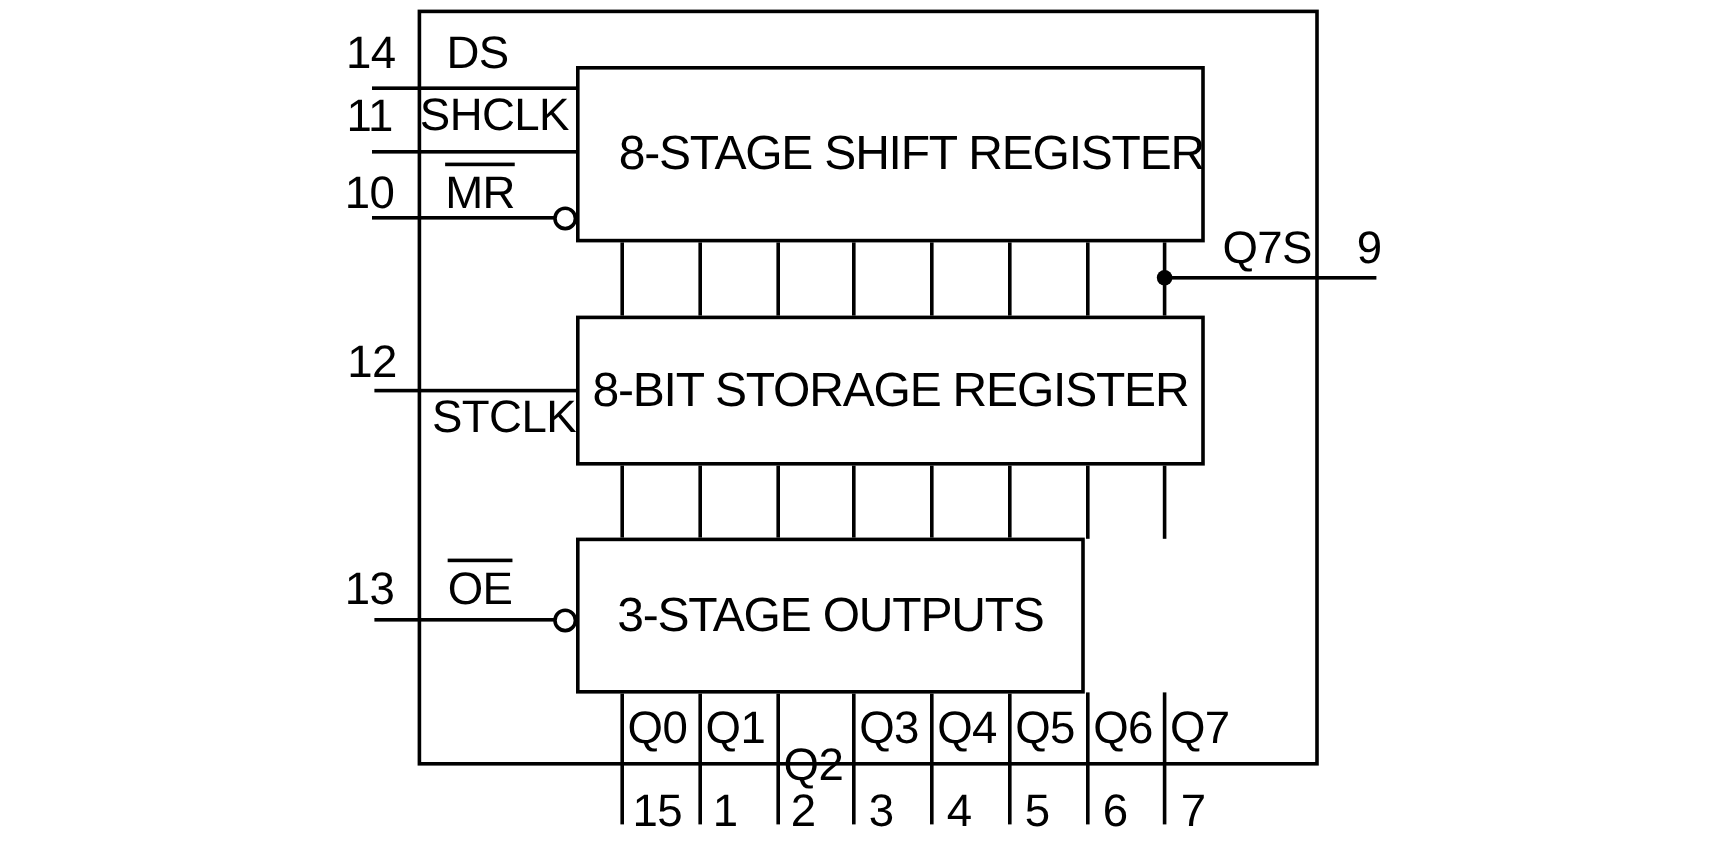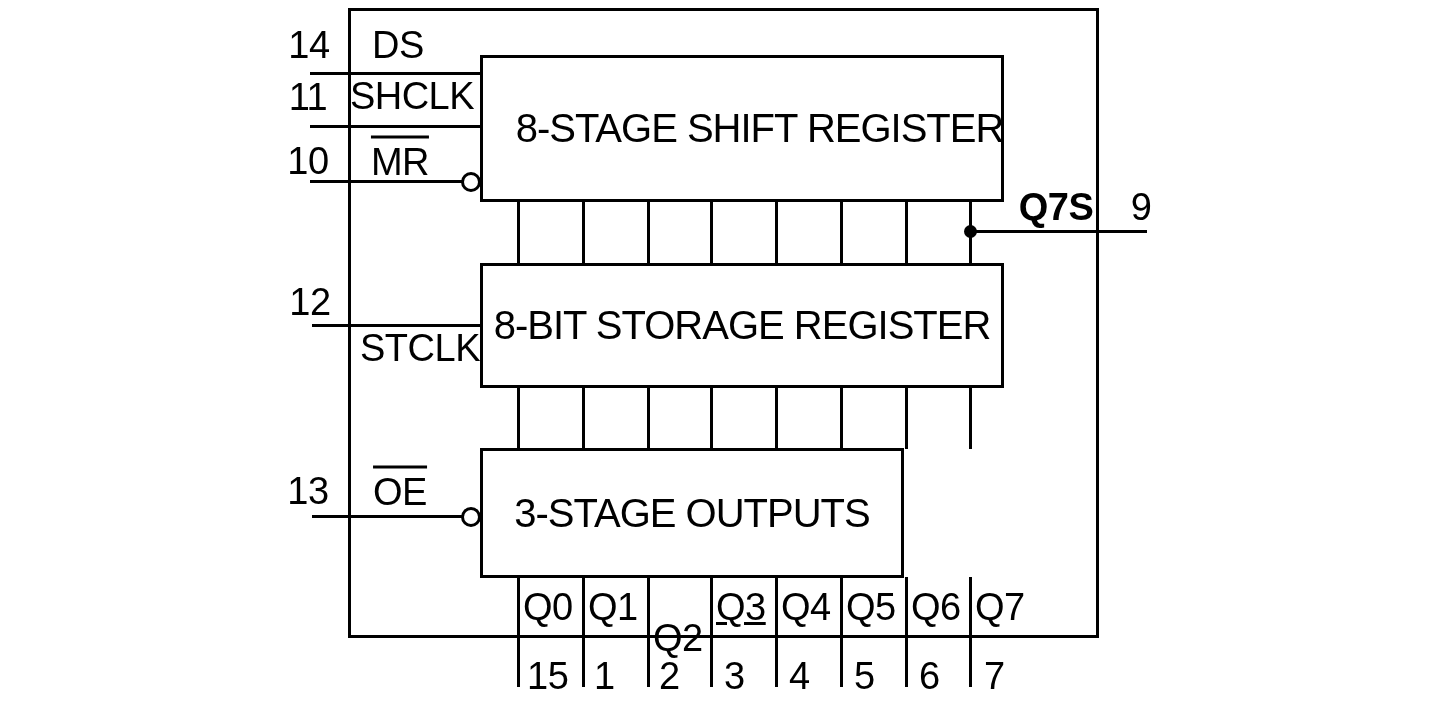--- a/index.html
+++ b/index.html
@@ -86,27 +86,27 @@
   <div class="lbl" style="left:398px;top:45px;">DS</div>
   <div class="lbl" style="left:412px;top:96px;">SHCLK</div>
   <div class="lbl" style="left:400px;top:158px;">
     <span class="ovl">MR</span>
   </div>
   <div class="lbl" style="left:420px;top:301px;margin-top:47px;">STCLK</div>
   <div class="lbl" style="left:400px;top:488px;">
     <span class="ovl">OE</span>
   </div>
 
-  <div class="lbl" style="left:1056px;top:207px;font-weight:bold;">Q7S</div>
+  <div class="lbl" style="left:1056px;top:207px;">Q7S</div>
   <div class="lbl" style="left:1141px;top:207px;">9</div>
 
   <div class="lbl-left" style="left:523px;top:607px;">Q0</div>
   <div class="lbl-left" style="left:588px;top:607px;">Q1</div>
   <div class="lbl-left" style="left:653px;top:607px;margin-top:31px;">Q2</div>
-  <div class="lbl-left" style="left:716px;top:607px;text-decoration:underline;">Q3</div>
+  <div class="lbl-left" style="left:716px;top:607px;">Q3</div>
   <div class="lbl-left" style="left:781px;top:607px;">Q4</div>
   <div class="lbl-left" style="left:846px;top:607px;">Q5</div>
   <div class="lbl-left" style="left:911px;top:607px;">Q6</div>
   <div class="lbl-left" style="left:975px;top:607px;">Q7</div>
 
   <div class="lbl-left" style="left:527px;top:676px;">15</div>
   <div class="lbl-left" style="left:594px;top:676px;">1</div>
   <div class="lbl-left" style="left:659px;top:676px;">2</div>
   <div class="lbl-left" style="left:724px;top:676px;">3</div>
   <div class="lbl-left" style="left:789px;top:676px;">4</div>

